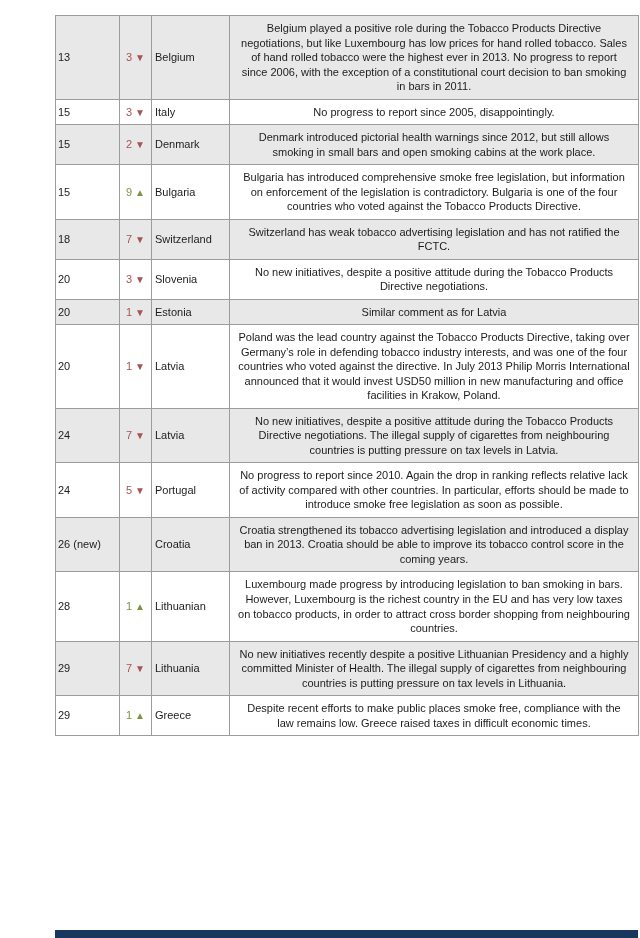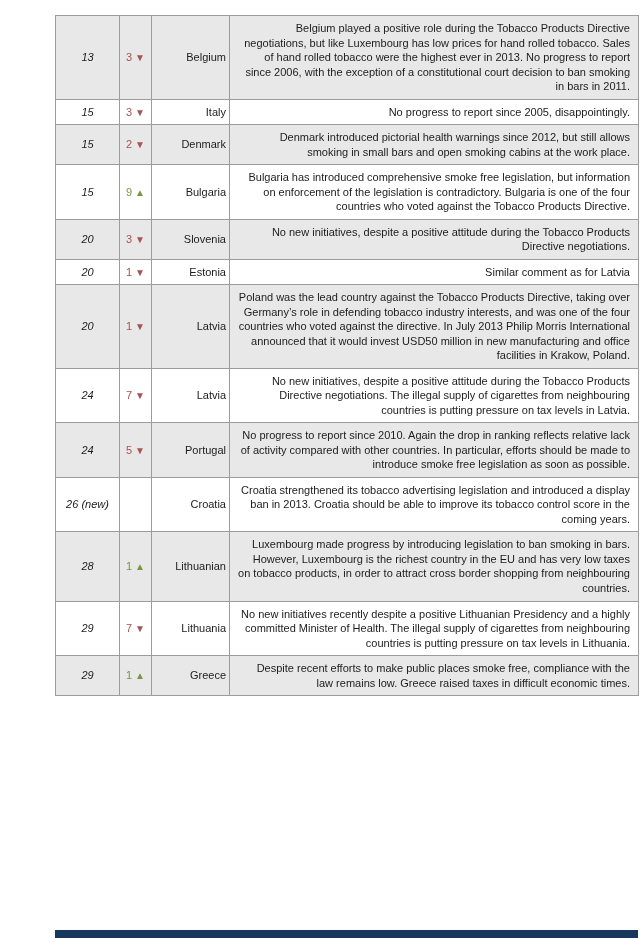--- a/index.html
+++ b/index.html
@@ -38,35 +38,34 @@
     background: var(--row-alt, #e8e8e8);
   }
   table.ranking tr:nth-child(even) td {
     background: var(--row-base, #ffffff);
   }
   col.c-rank    { width: 64px; }
   col.c-change  { width: 32px; }
   col.c-country { width: 78px; }
   col.c-comment { width: 409px; }
   td.rank-cell {
-    text-align: center;
+    text-align: left;
     padding: 5px 2px;
-    font-style: italic;
   }
   td.change-cell {
     text-align: center;
     padding: 5px 1px;
     white-space: nowrap;
   }
   td.country-cell {
-    text-align: right;
+    text-align: left;
     padding: 5px 3px;
   }
   td.comment-cell {
-    text-align: right;
+    text-align: center;
     padding: 5px 8px 5px 8px;
   }
   .chg-down { color: var(--down, #a85252); }
   .chg-up   { color: var(--up, #7a9440); }
   .chg-num  { font-size: 11px; }
   .chg-arrow {
     font-size: 10px;
     margin-left: 3px;
   }
   .bottom-bar {
@@ -107,20 +106,26 @@
           <td class="rank-cell">15</td>
           <td class="change-cell"><span class="chg-num chg-down">2</span><span class="chg-arrow chg-down">▼</span></td>
           <td class="country-cell">Denmark</td>
           <td class="comment-cell">Denmark introduced pictorial health warnings since 2012, but still allows smoking in small bars and open smoking cabins at the work place.</td>
         </tr>
         <tr>
           <td class="rank-cell">15</td>
           <td class="change-cell"><span class="chg-num chg-up">9</span><span class="chg-arrow chg-up">▲</span></td>
           <td class="country-cell">Bulgaria</td>
           <td class="comment-cell">Bulgaria has introduced comprehensive smoke free legislation, but information on enforcement of the legislation is contradictory. Bulgaria is one of the four countries who voted against the Tobacco Products Directive.</td>
+        </tr>
+        <tr>
+          <td class="rank-cell">18</td>
+          <td class="change-cell"><span class="chg-num chg-down">7</span><span class="chg-arrow chg-down">▼</span></td>
+          <td class="country-cell">Switzerland</td>
+          <td class="comment-cell">Switzerland has weak tobacco advertising legislation and has not ratified the FCTC.</td>
         </tr>
         <tr>
           <td class="rank-cell">20</td>
           <td class="change-cell"><span class="chg-num chg-down">3</span><span class="chg-arrow chg-down">▼</span></td>
           <td class="country-cell">Slovenia</td>
           <td class="comment-cell">No new initiatives, despite a positive attitude during the Tobacco Products Directive negotiations.</td>
         </tr>
         <tr>
           <td class="rank-cell">20</td>
           <td class="change-cell"><span class="chg-num chg-down">1</span><span class="chg-arrow chg-down">▼</span></td>

